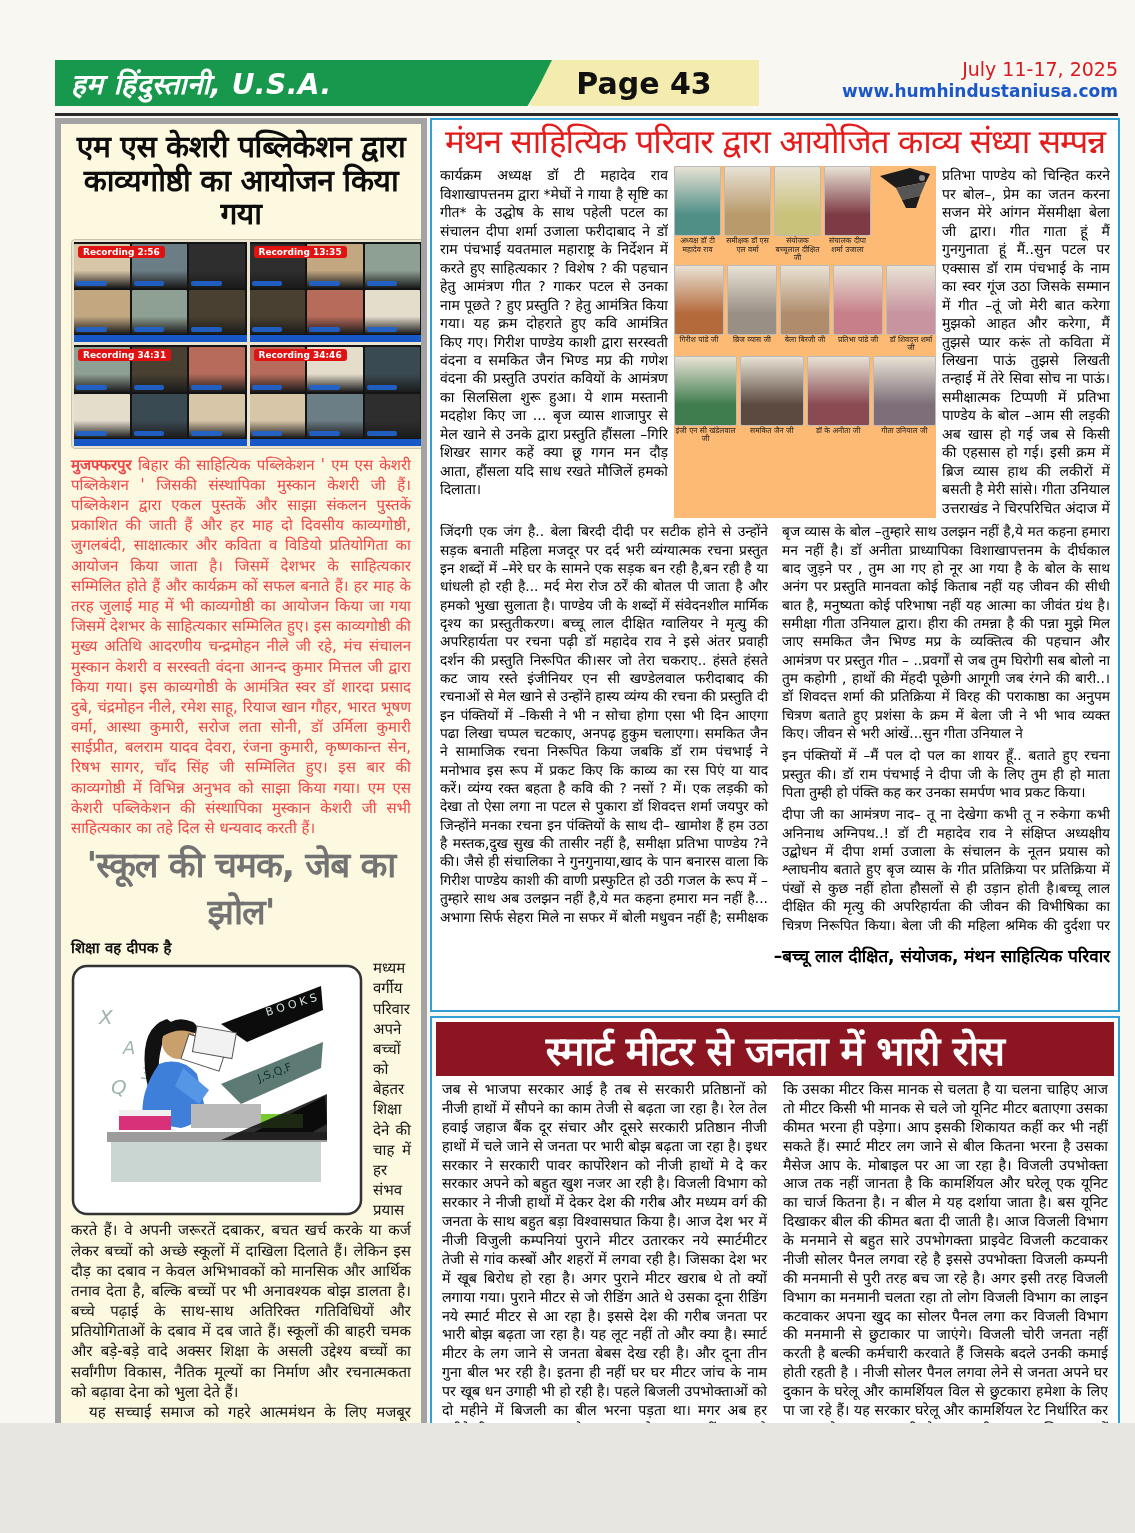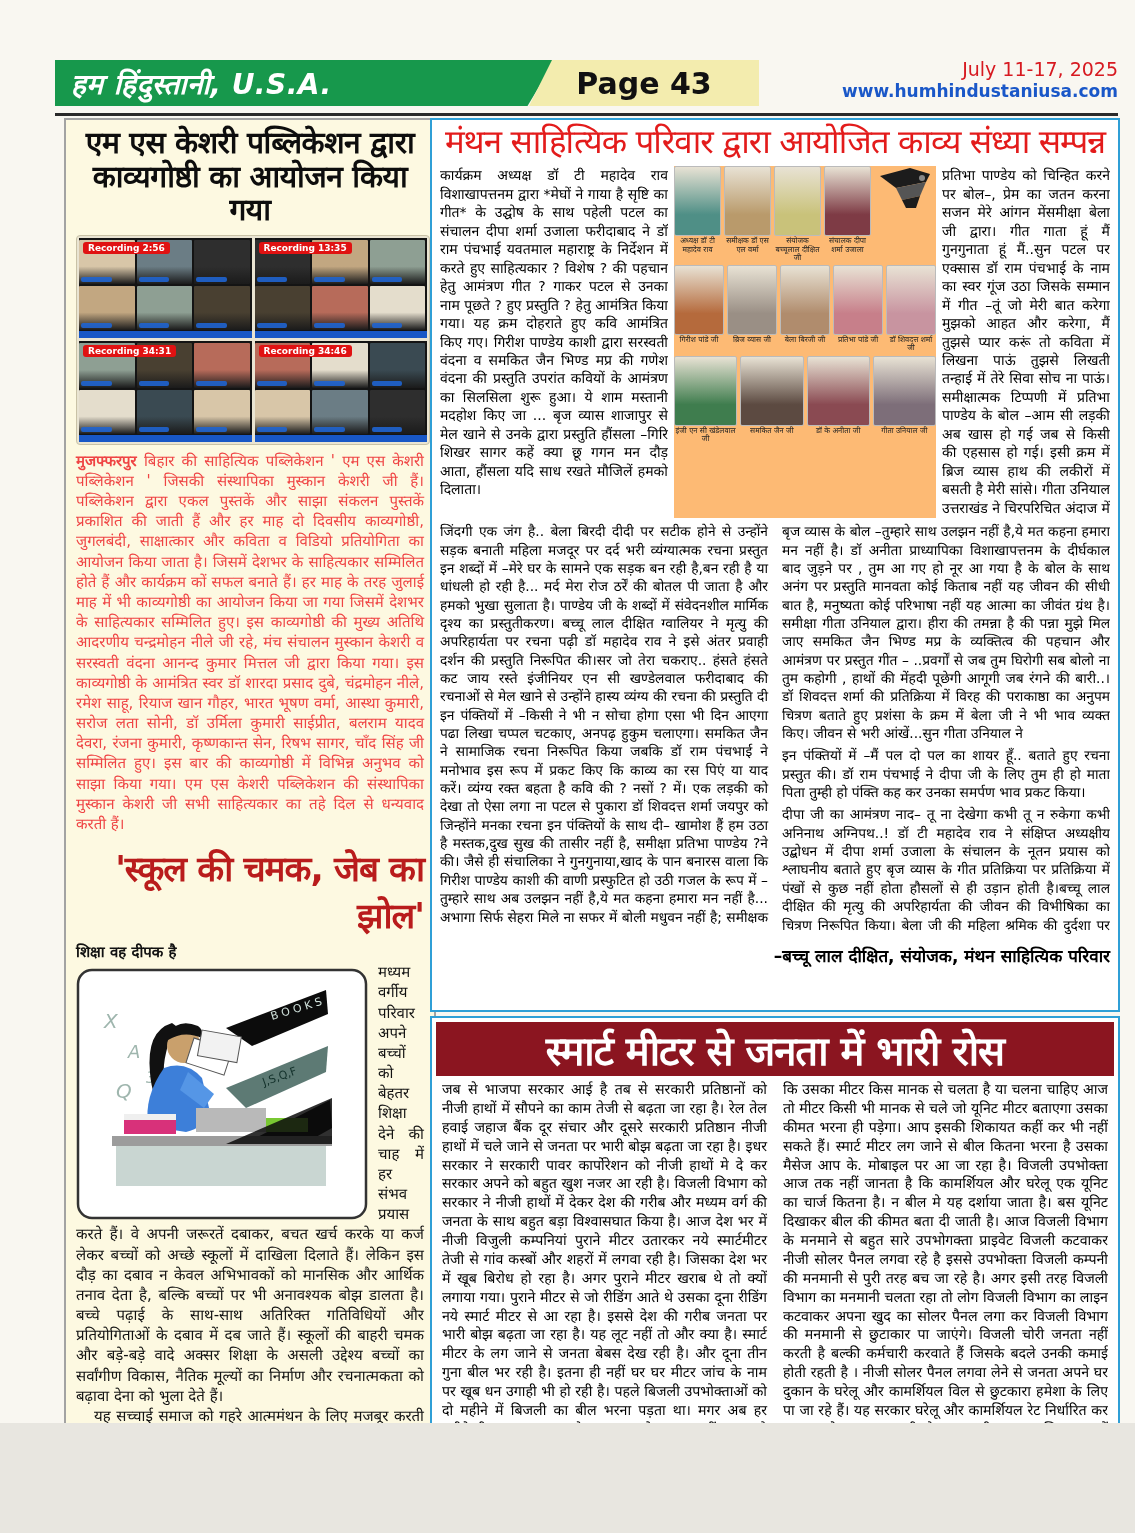--- a/index.html
+++ b/index.html
@@ -13,33 +13,33 @@
   .masthead-box .mast { color:#fff; font-size:28px; font-weight:bold; font-style:italic; letter-spacing:.5px; }
   .page-badge { position:absolute; left:474px; top:2px; width:230px; height:46px; background:#f3ecae;
     clip-path:polygon(10% 0, 100% 0, 100% 100%, 0 100%); display:flex; align-items:center; justify-content:center; }
   .page-badge span { font-size:30px; font-weight:bold; color:#111; }
   .header-right { position:absolute; right:0; top:0; text-align:right; line-height:1.2; }
   .date-range { color:#d71920; font-weight:normal; font-size:19px; }
   .website { color:#1a57c8; font-weight:bold; font-size:17px; }
   .header-rule { position:absolute; left:0; bottom:-4px; width:100%; height:3px; background:#2a2a2a; }
 
   
-  .left-col { position:absolute; left:64px; top:118px; width:372px; height:1396px;
-    background:#fdf9e1; border:2px solid #a3a3a3; padding:6px 10px; overflow:hidden; }
+  .left-col { position:absolute; left:55px; top:118px; width:372px; height:1396px;
+    background:#fdf9e1; border:6px solid #a3a3a3; padding:6px 10px; overflow:hidden; }
   .headline-black { font-size:30px; line-height:1.12; font-weight:bold; color:#0d0d0d; text-align:center; letter-spacing:-.5px; }
   .collage { width:354px; height:210px; margin:8px auto 6px auto; display:grid; grid-template-columns:1fr 1fr; grid-template-rows:1fr 1fr; gap:3px; background:#e9e4d2; border:1px solid #c9c2a6; padding:2px; border-radius:4px; }
   .call-panel { position:relative; background:#141414; display:grid; grid-template-columns:1fr 1fr 1fr; grid-template-rows:1fr 1fr; gap:2px; padding:2px 2px 8px 0; overflow:hidden; }
   .tile { border-radius:1px; position:relative; }
   .tile::after { content:""; position:absolute; left:2px; bottom:2px; width:55%; height:5px; background:#1f64d0; border-radius:2px; opacity:.9; }
   .rec-label { position:absolute; top:4px; left:4px; background:#e01212; color:#fff; font-size:9px; font-weight:bold; padding:1px 5px; border-radius:3px; z-index:2; white-space:nowrap; }
   .call-bar { position:absolute; left:0; bottom:0; width:100%; height:7px; background:#1857c6; }
   .body-text { font-size:15px; line-height:1.345; text-align:justify; color:#ef4444; }
   .body-text p { margin:0; }
   .dateline { font-weight:bold; }
-  .headline-school { font-size:35px; font-weight:bold; color:#b91c1c; text-align:right; margin-top:10px; letter-spacing:-1px; }
+  .headline-school { font-size:35px; font-weight:bold; color:#737373; text-align:center; margin-top:2px; letter-spacing:-1px; }
   .school-body { margin-top:4px; font-size:15px; line-height:1.345; text-align:justify; color:#111; }
   .school-body p { margin:0; }
   .school-body p + p { text-indent:18px; }
   .lead-bold { font-weight:bold; }
   .cartoon { float:left; width:292px; height:252px; margin:6px 10px 2px 0; }
 
   
   .art-manthan { position:absolute; left:430px; top:118px; width:690px; height:894px;
     background:#fff; border:2px solid #2f9fd6; padding:4px 8px; overflow:hidden; }
   .headline-red { color:#e31b1b; font-size:33px; font-weight:normal; text-align:center; line-height:1.1; letter-spacing:-1px; }

